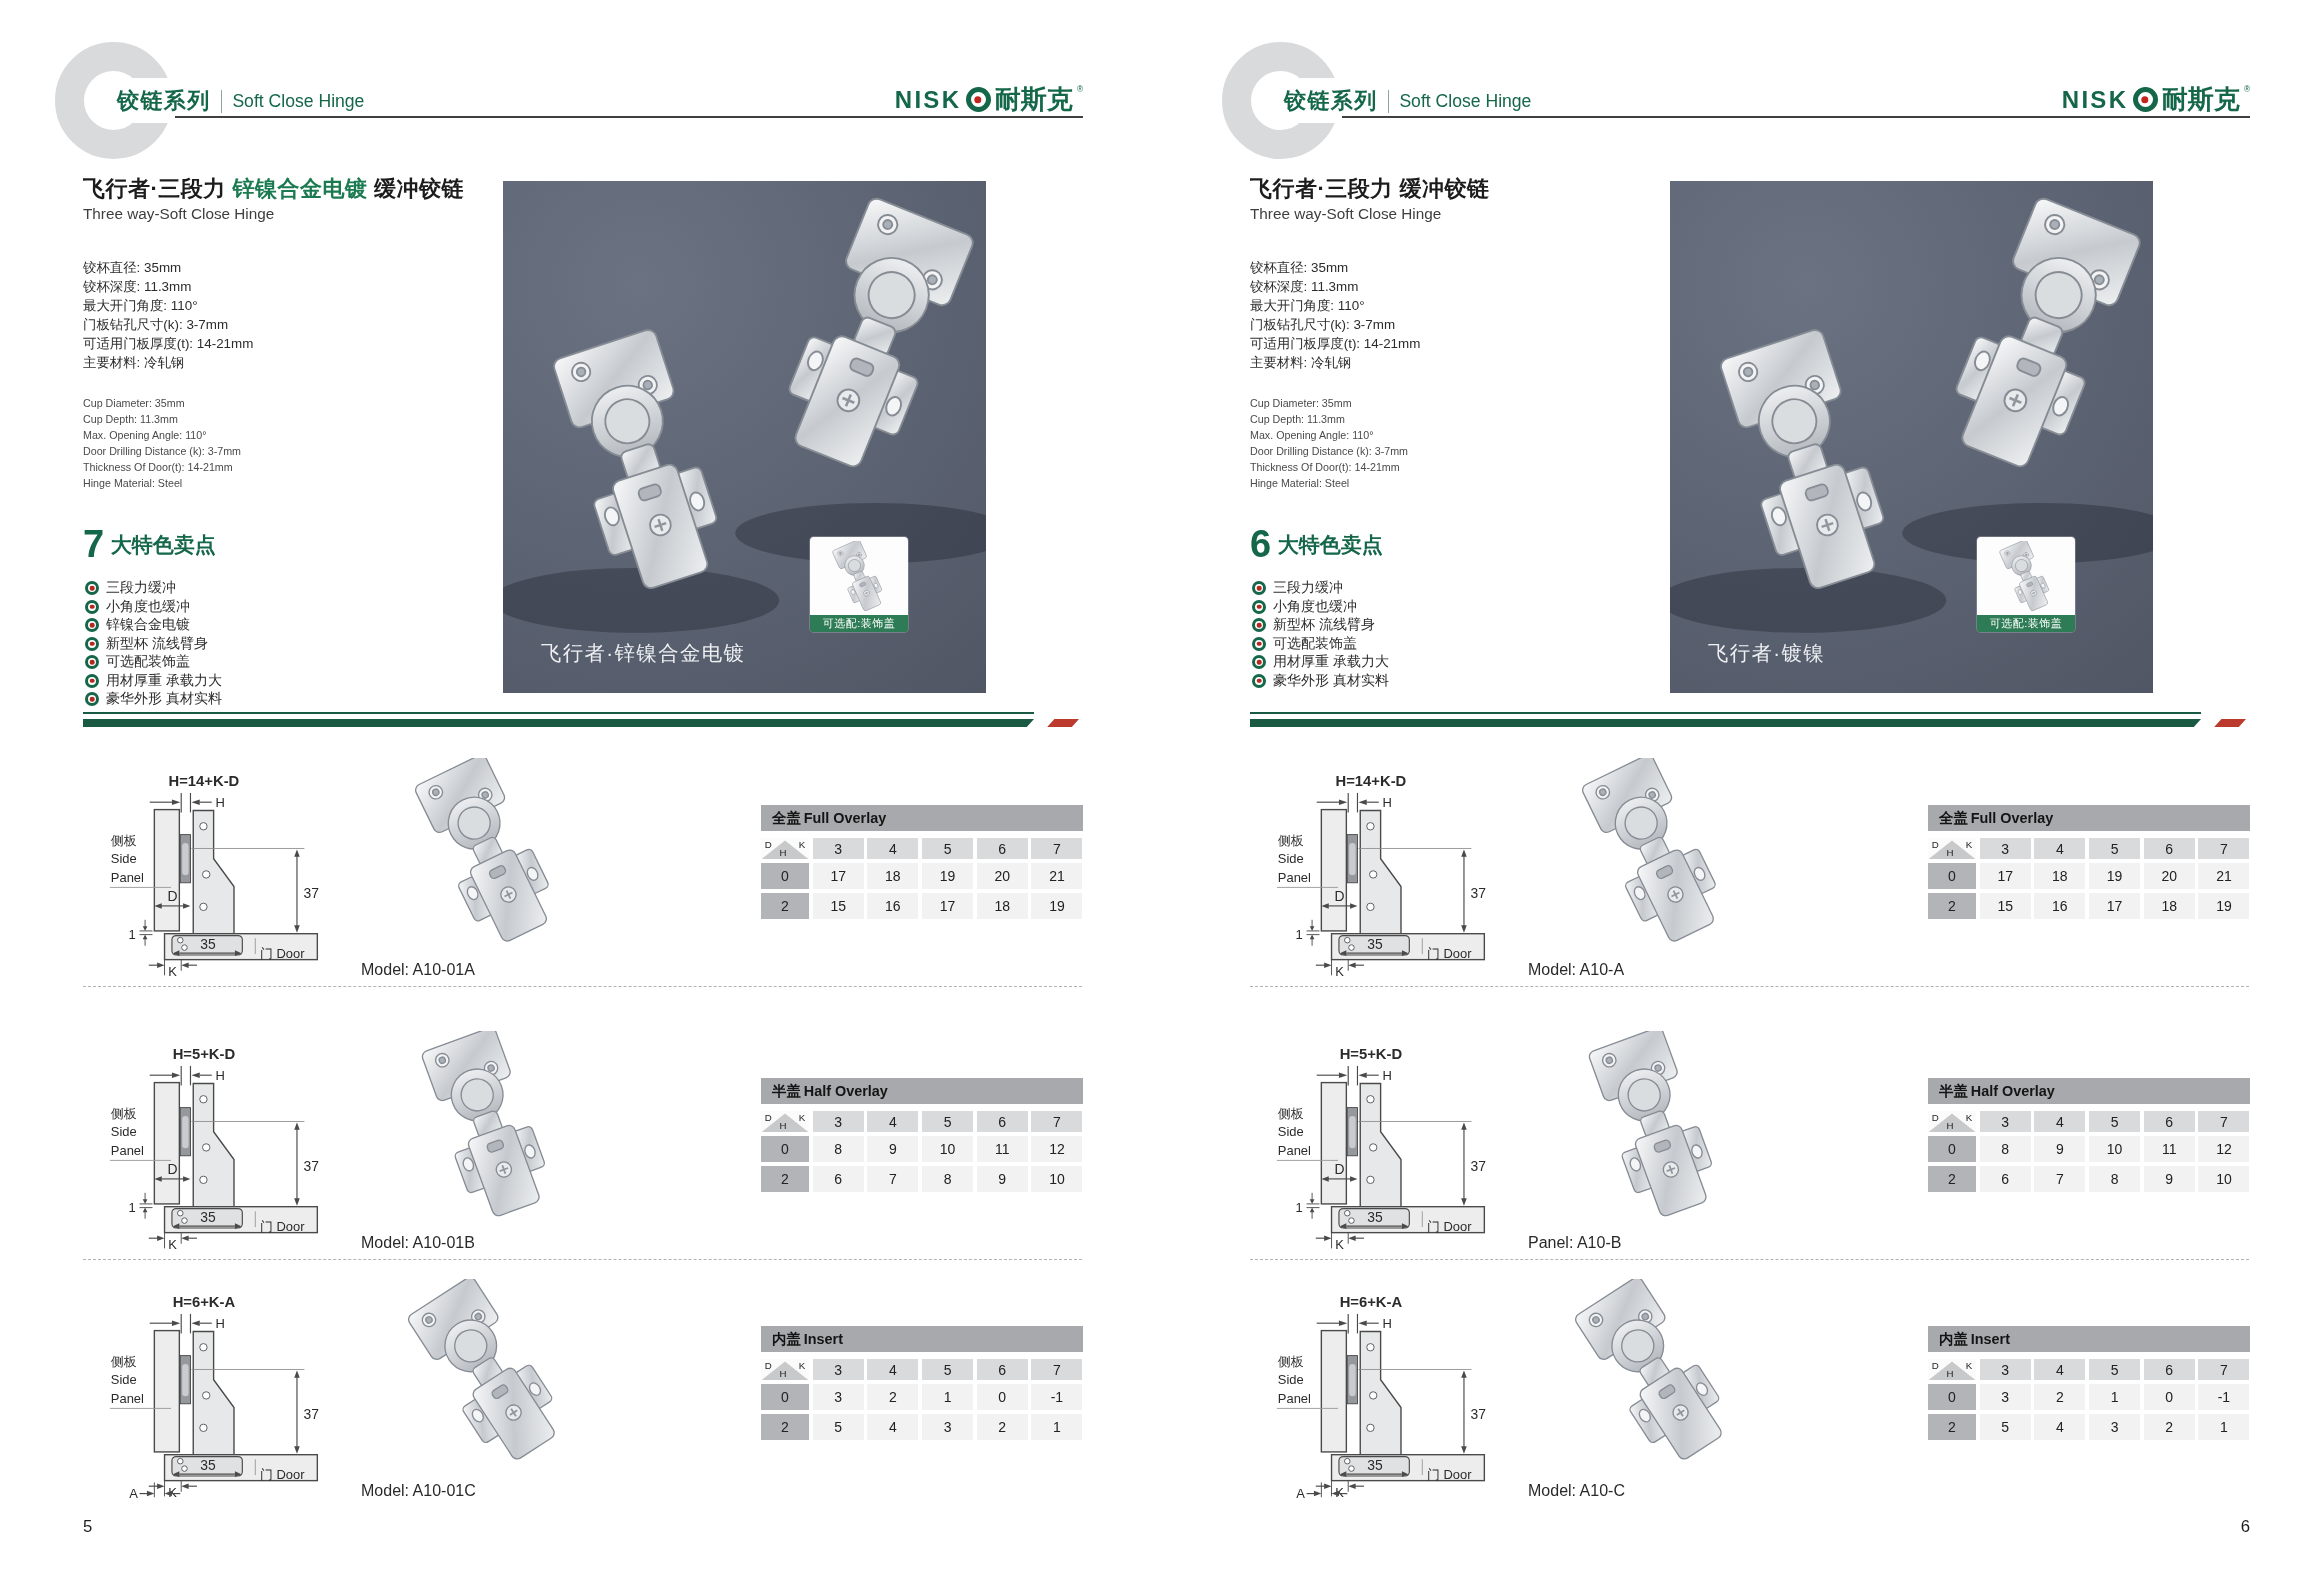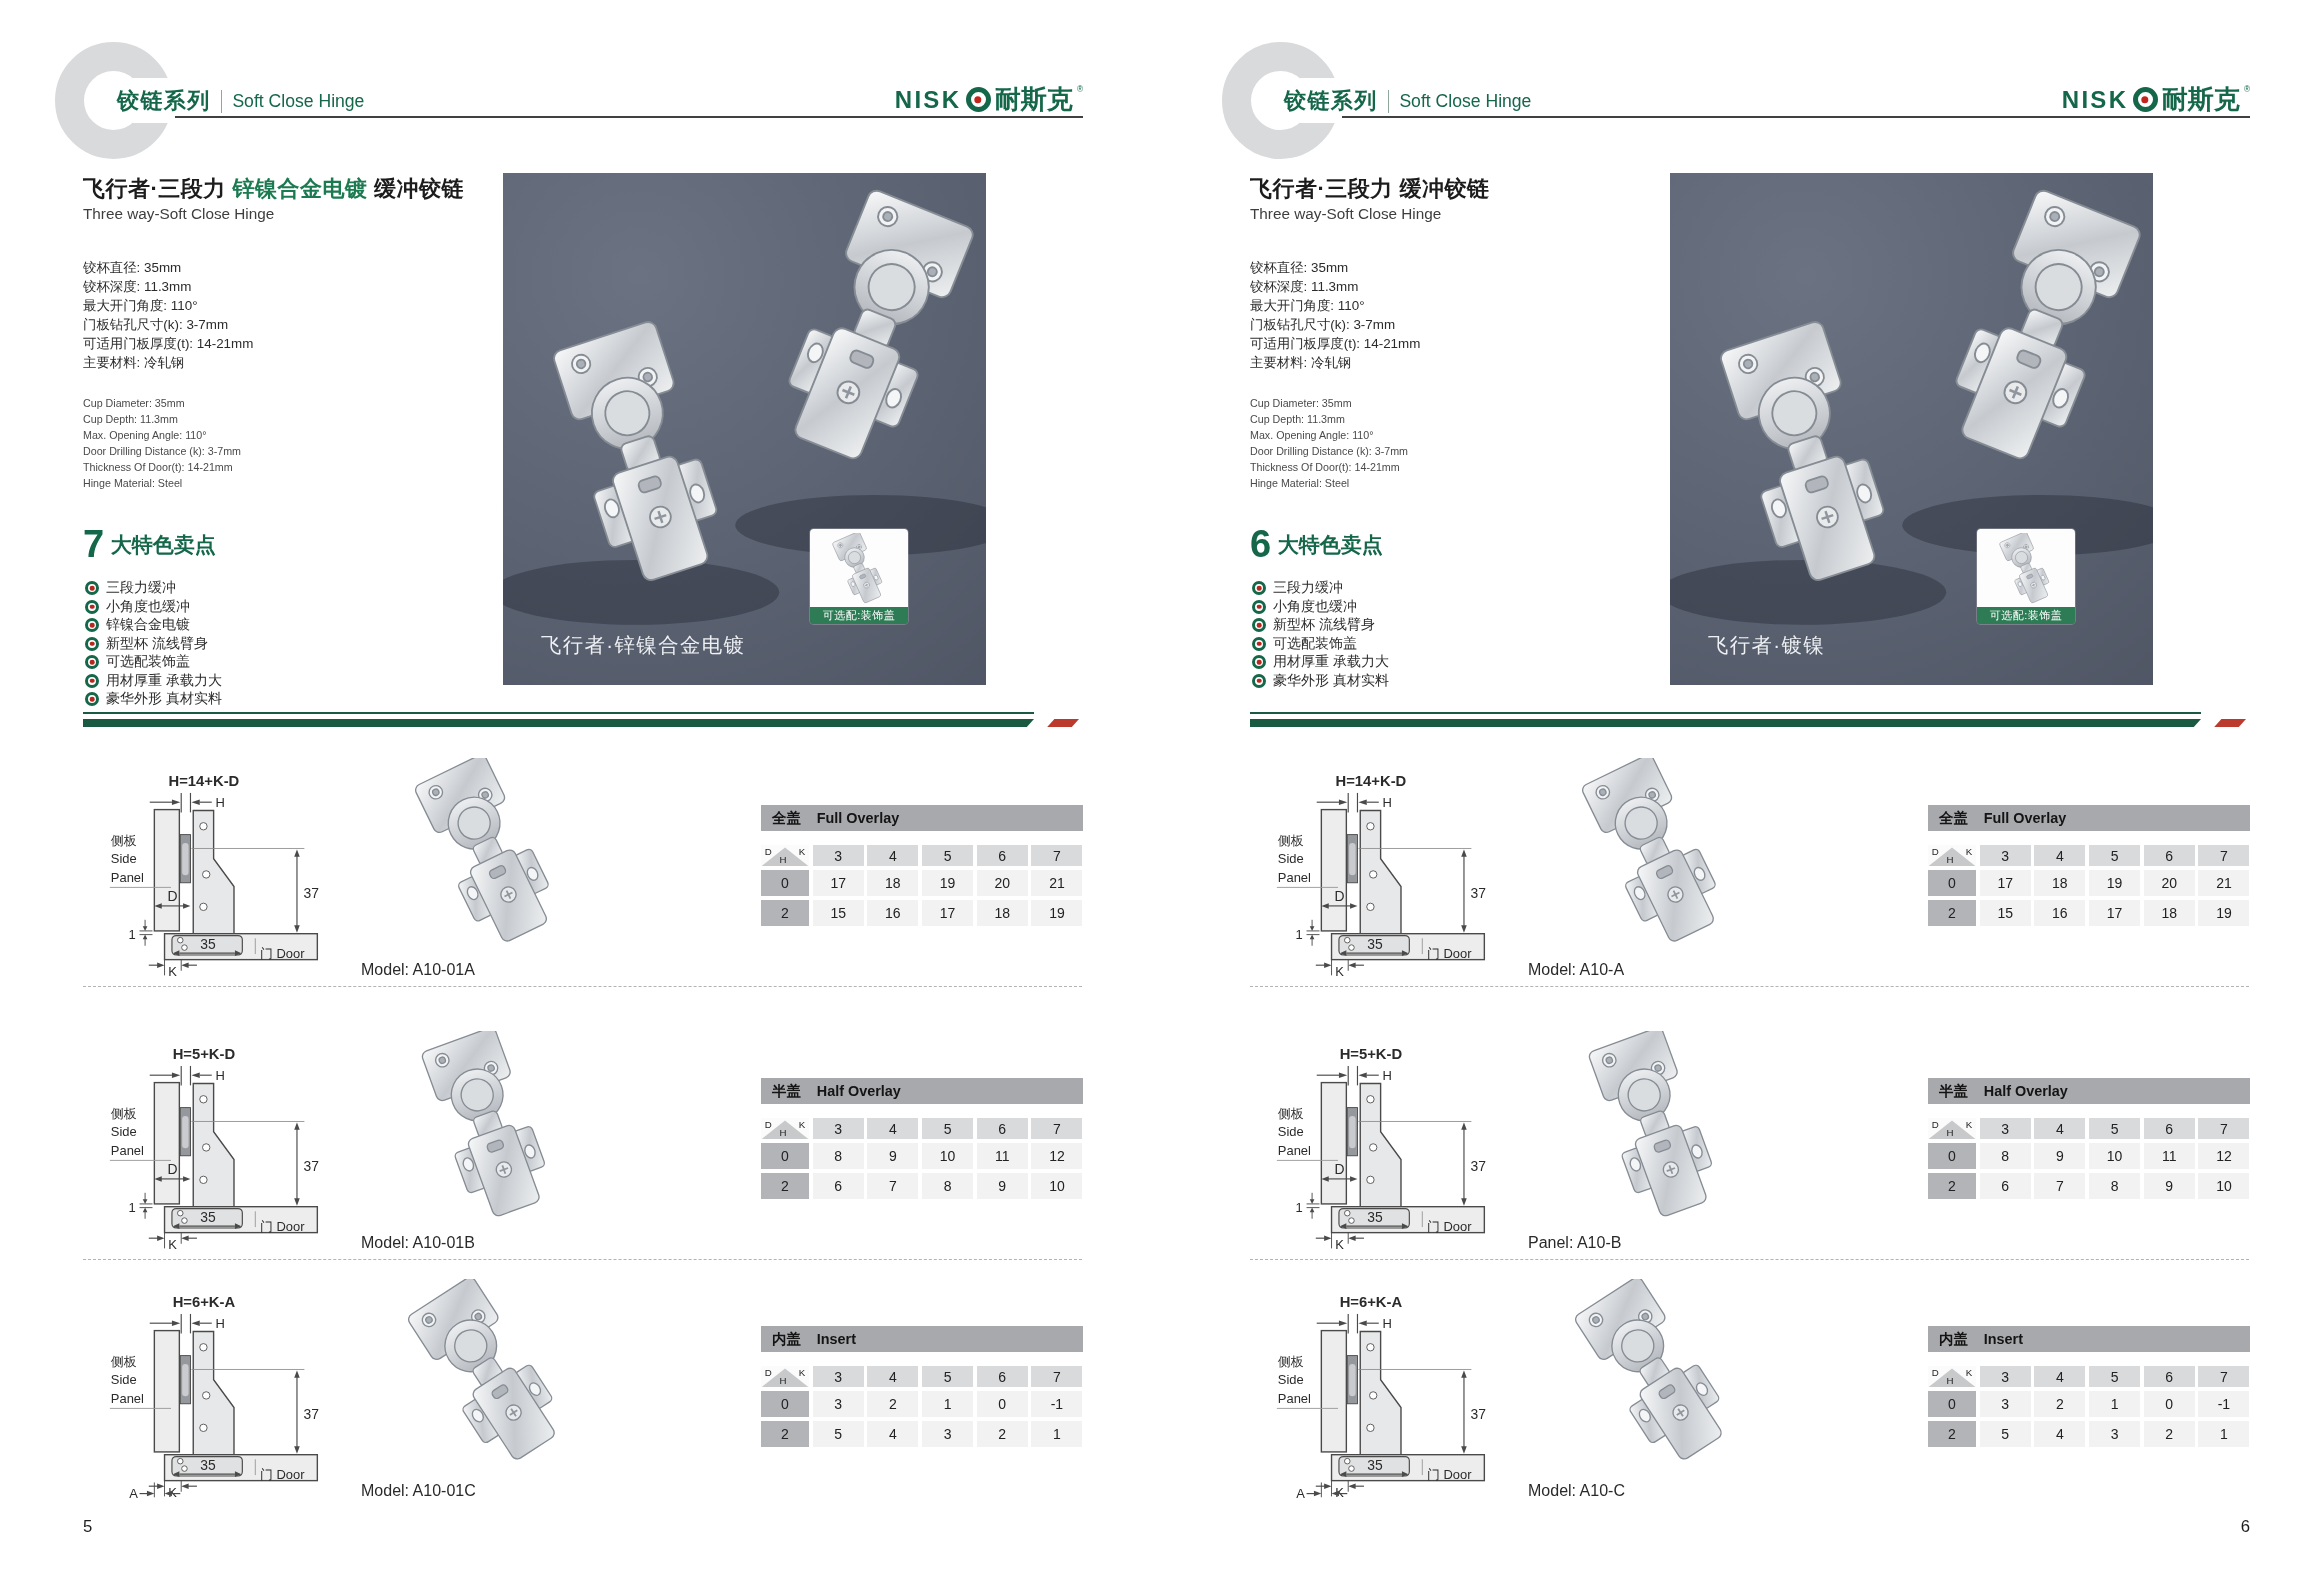--- a/index.html
+++ b/index.html
@@ -33,40 +33,40 @@
   .specs-en{left:83px;top:395px;font-size:10.7px;line-height:16px;color:#4a4a4a}
   .features-head{left:83px;top:527px;display:flex;align-items:flex-end;gap:6.5px;color:#15674a}
   .f-count{font-size:38px;font-weight:bold;line-height:.9}
   .f-title{font-size:21px;font-weight:bold;padding-bottom:1.9px}
   .features-list{left:85px;top:579px}
   .feature{display:flex;align-items:center;gap:7px;height:18.5px;font-size:14px;color:#2d2d2d}
   .f-icon{flex:0 0 14px;width:14px;height:14px;border:3.2px solid #15674a;border-radius:50%;position:relative;background:#fff}
   .f-icon::after{content:"";position:absolute;left:50%;top:50%;width:4.6px;height:4.6px;border-radius:50%;background:#b5281f;transform:translate(-50%,-50%)}
 
   
-  .hero{left:503px;top:173px;width:483px;height:512px;background:radial-gradient(130% 120% at 28% 20%,#6b7282 0%,#5a6170 52%,#4c5260 100%);overflow:hidden}
+  .hero{left:503px;top:181px;width:483px;height:512px;background:radial-gradient(130% 120% at 28% 20%,#6b7282 0%,#5a6170 52%,#4c5260 100%);overflow:hidden}
   .hero-svg{position:absolute;inset:0;width:100%;height:100%}
   .hero-caption{left:38px;bottom:26px;font-size:20.4px;color:#eef0f3;letter-spacing:1.4px;position:absolute}
   .inset{position:absolute;right:78px;top:356px;width:98px;border-radius:3.7px;overflow:hidden;box-shadow:0 0 0 0.9px rgba(255,255,255,.22)}
   .inset-img{height:78px;background:#fdfdfd;display:flex;align-items:center;justify-content:center}
   .inset-label{height:16.7px;background:#2e7c55;color:#fff;font-size:11px;display:flex;align-items:center;justify-content:center;letter-spacing:0.5px;white-space:nowrap}
 
   
   .sep-line{left:83px;top:712px;width:951px;height:1.9px;background:#1a5a42}
   .sep-bar{left:83px;top:719px;width:951px;height:8.3px;background:#1a5a42;clip-path:polygon(0 0,100% 0,calc(100% - 7.4px) 100%,0 100%)}
   .sep-red{left:1047px;top:719px;width:32px;height:8.3px;background:#bb3a2d;clip-path:polygon(7.4px 0,100% 0,calc(100% - 7.4px) 100%,0 100%)}
 
   
   .prod-row{left:0;width:1166px;height:0;position:absolute}
   .r0{top:767px}.r1{top:1040px}.r2{top:1288px}
   .row-drawing{left:95px;top:0;width:234px;height:213px}
   .row-photo{left:371px;top:-9.3px;width:232px;height:187px}
   .model{left:361px;top:194px;font-size:16px;color:#2a2a2a;position:absolute}
   .vtable{left:761px;top:38px;width:322px;position:absolute}
-  .t-title{height:26px;background:#a7a9ac;display:flex;align-items:center;gap:16px;padding-left:11px;font-size:14.4px;font-weight:bold;color:#141414;margin-bottom:14px}
+  .t-title{height:26px;background:#a7a9ac;display:flex;align-items:center;gap:3px;padding-left:11px;font-size:14.4px;font-weight:bold;color:#141414;margin-bottom:7px}
   .t-grid{display:grid;grid-template-columns:48px repeat(5,51px);grid-template-rows:21.3px 26px 26px;gap:3.7px}
   .t-cell{display:flex;align-items:center;justify-content:center;font-size:14px;color:#222}
   .t-ch{background:#d8dadb}
   .t-rl{background:#b2b4b7}
   .t-d{background:#f2f2f3}
   .t-corner{background:#fbfbfb;position:relative;overflow:hidden}
   .t-corner .tri{display:block;position:absolute;left:-1.9px;right:-1.9px;top:0;bottom:0;clip-path:polygon(50% 12%,-2% 112%,102% 112%);background:#c7c9cb}
   .t-corner span{position:absolute;font-size:9.7px;color:#1d1d1d;line-height:1}
   .c-d{left:3.7px;top:2.3px}.c-k{right:3.7px;top:2.3px}.c-h{left:46%;bottom:1.4px;transform:translateX(-50%)}
   .row-divider{left:83px;top:219px;width:999px;border-top:1.4px dashed #b3b3b3;position:absolute}

